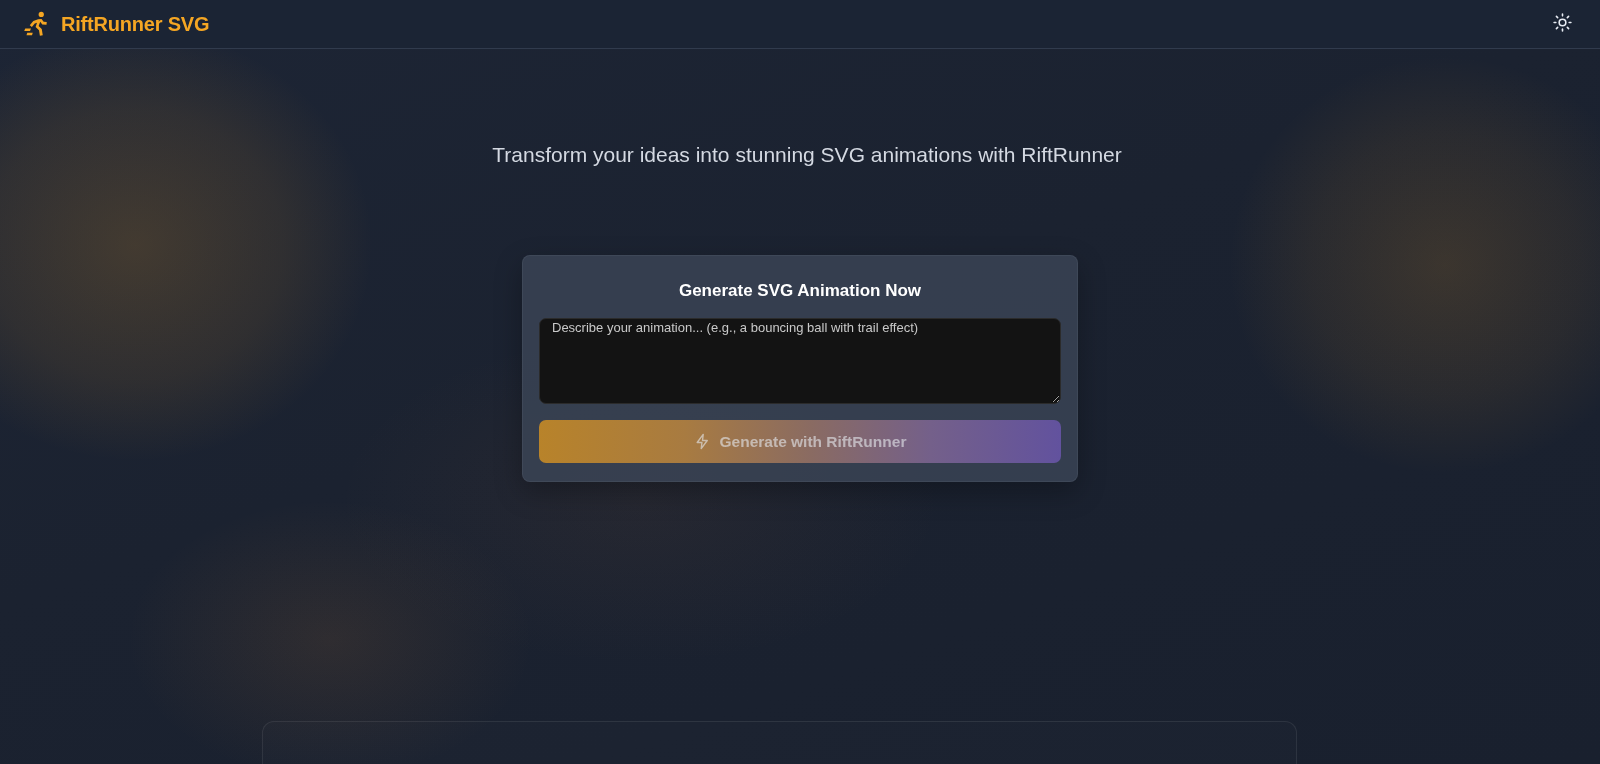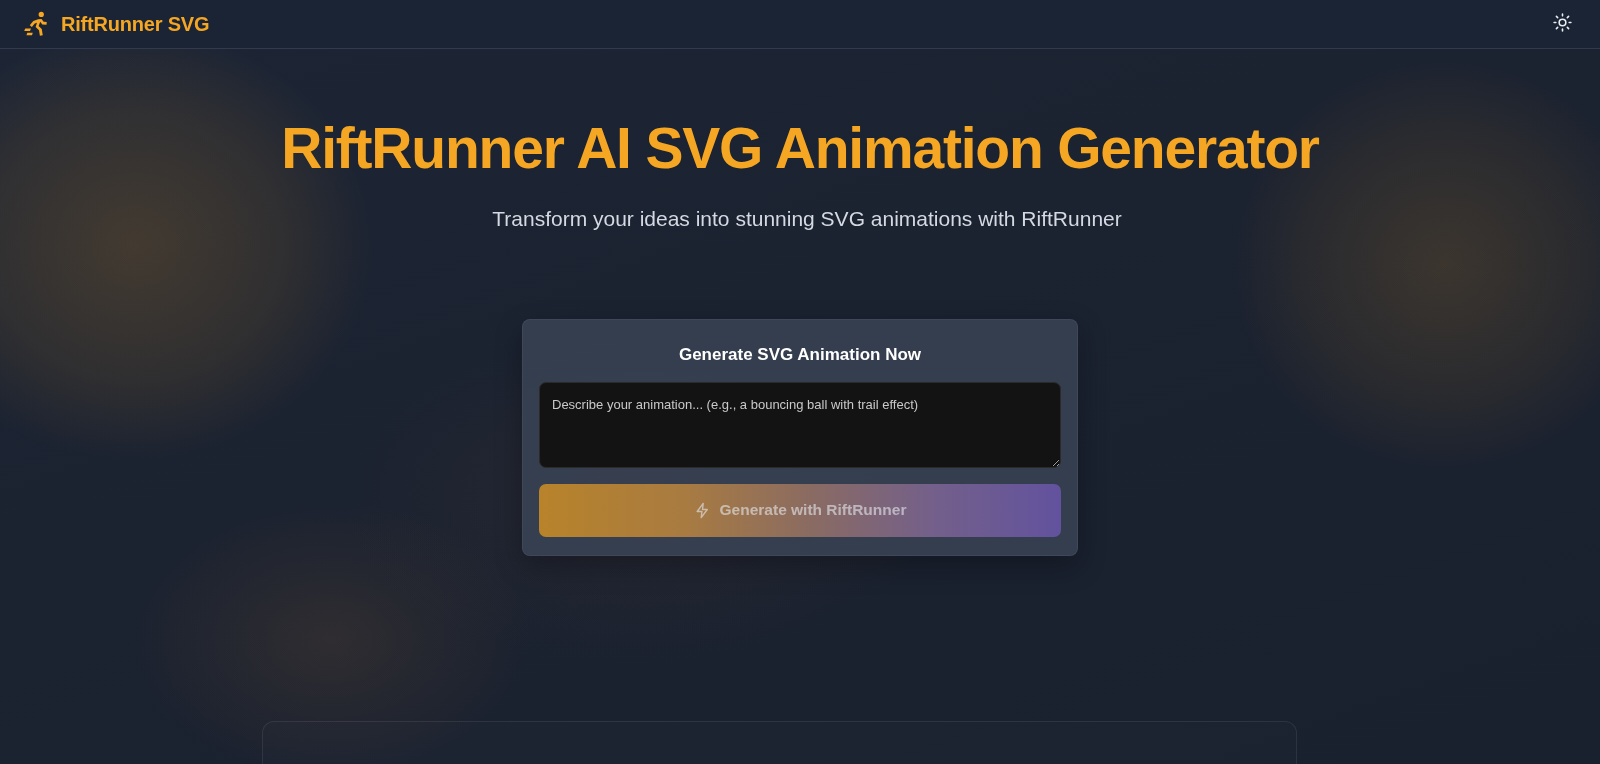--- a/index.html
+++ b/index.html
@@ -114,30 +114,30 @@
   .prompt-input {
     display: block;
     width: 100%;
     height: 86px;
     background: #131313;
     border: 1px solid #2b2b2b;
     border-radius: 7px;
     color: #e4e4e4;
     font-family: "Liberation Sans", sans-serif;
     font-size: 13px;
-    padding: 14px 12px;
+    padding: 1px 12px;
     resize: vertical;
     outline: none;
   }
   .prompt-input::placeholder { color: #c9c9c9; }
 
   .generate-button {
     margin-top: 16px;
     width: 100%;
-    height: 53px;
+    height: 43px;
     border: none;
     border-radius: 7px;
     background: linear-gradient(90deg, #b8832a 0%, #a87b41 28%, #8a6b62 52%, #74608a 75%, #62529e 100%);
     color: rgba(228,230,236,0.62);
     font-family: "Liberation Sans", sans-serif;
     font-size: 15.5px;
     font-weight: bold;
     display: flex;
     align-items: center;
     justify-content: center;
@@ -192,21 +192,20 @@
           <line x1="4.3" y1="4.3" x2="5.9" y2="5.9"></line>
           <line x1="18.1" y1="18.1" x2="19.7" y2="19.7"></line>
           <line x1="4.3" y1="19.7" x2="5.9" y2="18.1"></line>
           <line x1="18.1" y1="5.9" x2="19.7" y2="4.3"></line>
         </svg>
       </span>
     </button>
   </header>
 
   <section class="hero">
-    <h1 class="hero-title">RiftRunner AI SVG Animation Generator</h1>
     <p class="hero-subtitle">Transform your ideas into stunning SVG animations with RiftRunner</p>
   </section>
 
   <section class="generator-wrap">
     <div class="generator-card">
       <div class="card-title">Generate SVG Animation Now</div>
 
       <textarea class="prompt-input" placeholder="Describe your animation... (e.g., a bouncing ball with trail effect)" style=""></textarea>
 
       <button class="generate-button" disabled="">

